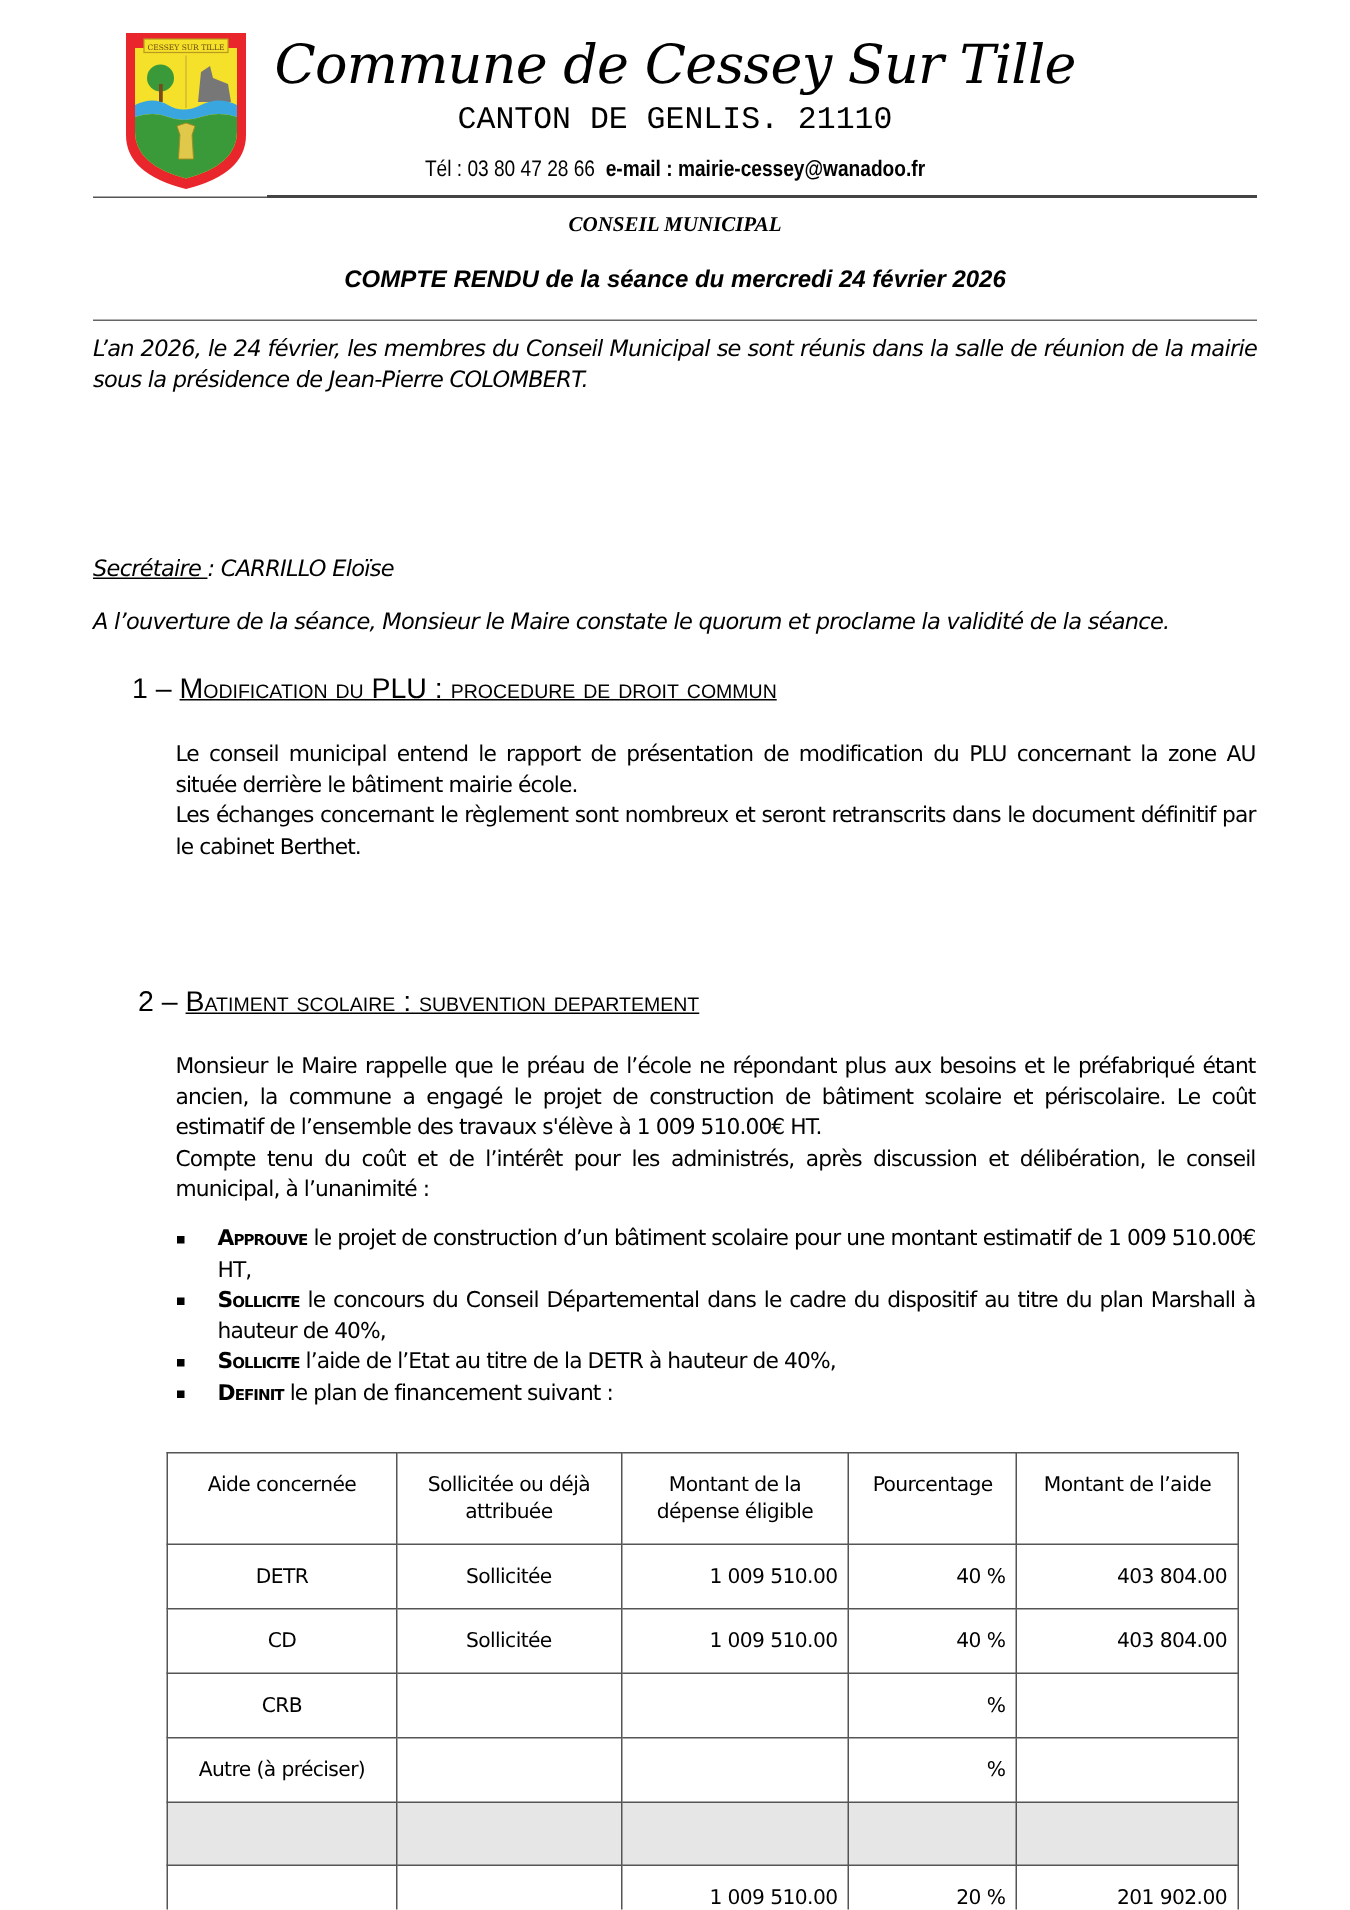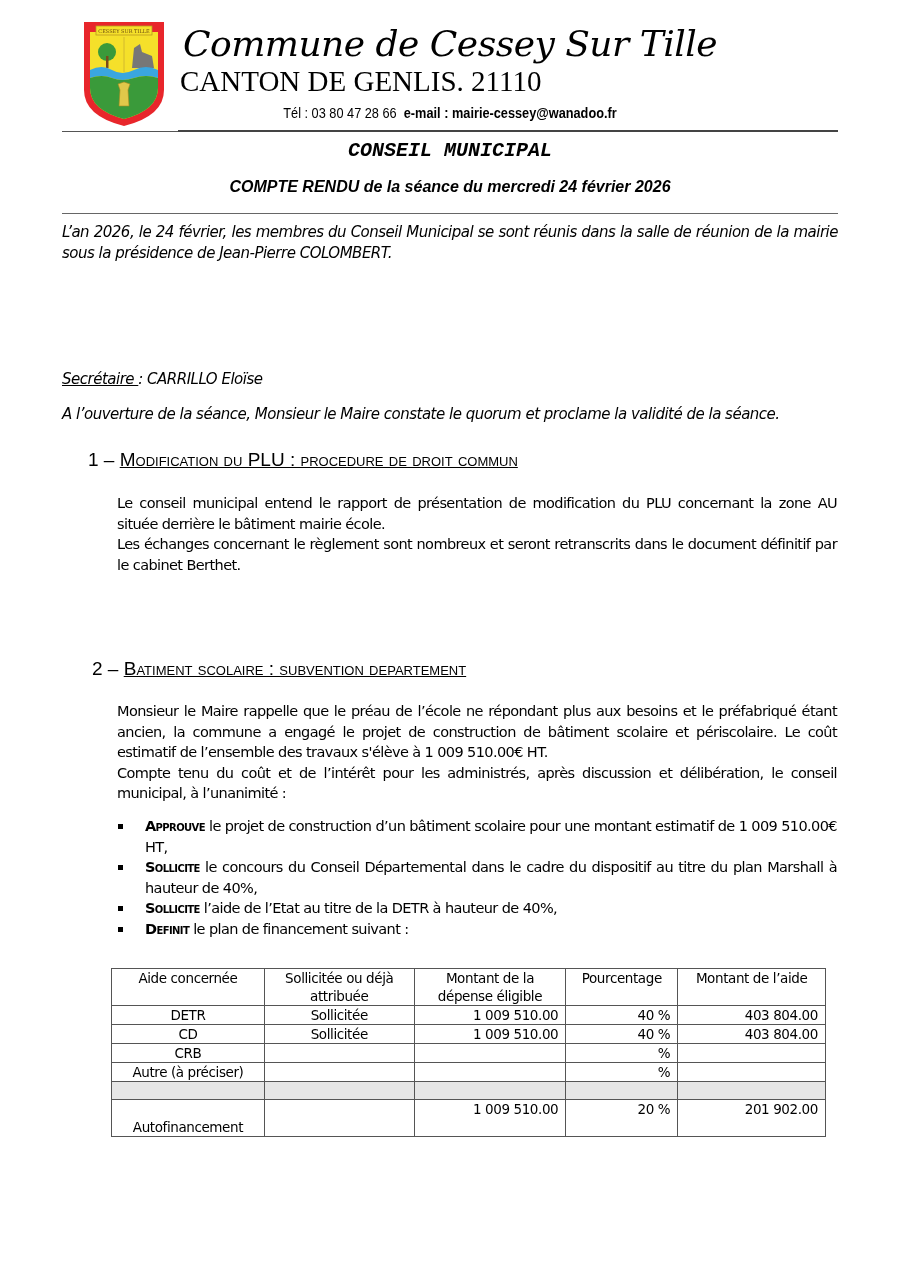--- a/index.html
+++ b/index.html
@@ -3,30 +3,30 @@
 <meta charset="utf-8">
 <style>
   html, body { margin: 0; padding: 0; background: #ffffff; }
   body { width: 900px; height: 1273px; position: relative; overflow: hidden; color: #000; }
   .page { position: absolute; left: 0; top: 0; width: 900px; height: 934px; }
 
   
   .logo { position: absolute; left: 82px; top: 20px; width: 84px; height: 108px; }
   .commune-title { position: absolute; left: 180px; top: 22px; width: 540px; text-align: center;
     font-family: "DejaVu Serif", serif; font-style: italic; font-size: 36px; line-height: 44px; letter-spacing: -0.5px; }
-  .canton { position: absolute; left: 180px; top: 66px; width: 540px; 
-    font-family: Liberation Serif, serif; font-size: 29px; line-height: 30px; font-variant: small-caps; }
+  .canton { position: absolute; left: 180px; top: 66px; width: 540px; text-align: center;
+    font-family: Liberation Mono, monospace; font-size: 21px; line-height: 30px; font-variant: small-caps; }
   .contact { position: absolute; left: 180px; top: 102px; width: 540px; text-align: center;
     font-family: "Liberation Sans Narrow", "Liberation Sans", sans-serif; font-size: 15px; line-height: 22px; transform: scaleX(0.85); }
   .contact b { font-weight: bold; }
   .rule-top { position: absolute; left: 62px; top: 131px; width: 776px; height: 1px; background: #555; }
   .rule-top-thick { position: absolute; left: 178px; top: 130px; width: 660px; height: 2px; background: #444; }
 
   .conseil { position: absolute; left: 60px; top: 140px; width: 780px; text-align: center;
-    font-family: Liberation Mono, monospace; font-weight: bold; font-style: italic; font-size: 20px; line-height: 22px; }
+    font-family: Liberation Serif, serif; font-weight: bold; font-style: italic; font-size: 14px; line-height: 22px; }
   .compte { position: absolute; left: 60px; top: 176px; width: 780px; text-align: center;
     font-family: "Liberation Sans", sans-serif; font-weight: bold; font-style: italic; font-size: 16px; line-height: 22px; }
   .rule-mid { position: absolute; left: 62px; top: 213px; width: 776px; height: 1px; background: #666; }
 
   .para { position: absolute; left: 62px; width: 776px; font-family: "DejaVu Sans", sans-serif;
     font-size: 15px; line-height: 21px; text-align: justify; letter-spacing: -0.5px; }
   .ital { font-style: italic; }
   .ul { text-decoration: underline; }
 
   .section-title { position: absolute; font-family: Liberation Sans, sans-serif; font-size: 19px; line-height: 24px; }
@@ -37,21 +37,21 @@
     font-size: 14.5px; line-height: 20.5px; text-align: justify; letter-spacing: -0.6px; }
 
   .bullets { position: absolute; left: 117px; top: 816px; width: 720px; margin: 0; padding: 0; list-style: none;
     font-family: "DejaVu Sans", sans-serif; font-size: 14.5px; line-height: 20.5px; letter-spacing: -0.6px; }
   .bullets li { position: relative; padding-left: 28px; text-align: justify; }
   .bullets .sq { position: absolute; left: 1px; top: 8px; width: 5px; height: 5px; background: #000; }
   .bullets .kw { font-weight: bold; font-variant: small-caps; }
 
   table.fin { position: absolute; left: 111px; top: 968px; width: 715px; border-collapse: collapse;
     font-family: "DejaVu Sans", sans-serif; font-size: 13.5px; line-height: 18px; letter-spacing: -0.4px; }
-  table.fin th, table.fin td { border: 1px solid #555; padding: 0 7px; height: 18px; vertical-align: top; }
+  table.fin th, table.fin td { border: 1px solid #555; padding: 12px 7px; height: 18px; vertical-align: top; }
   table.fin th { font-weight: normal; text-align: center; }
   table.fin td.c { text-align: center; }
   table.fin td.r { text-align: right; }
   table.fin tr.grey td { background: #e6e6e6; height: 17px; }
   table.fin tr.auto td { height: 36px; }
   table.fin tr.auto td.label { vertical-align: bottom; text-align: center; }
 </style>
 </head>
 <body>
 

